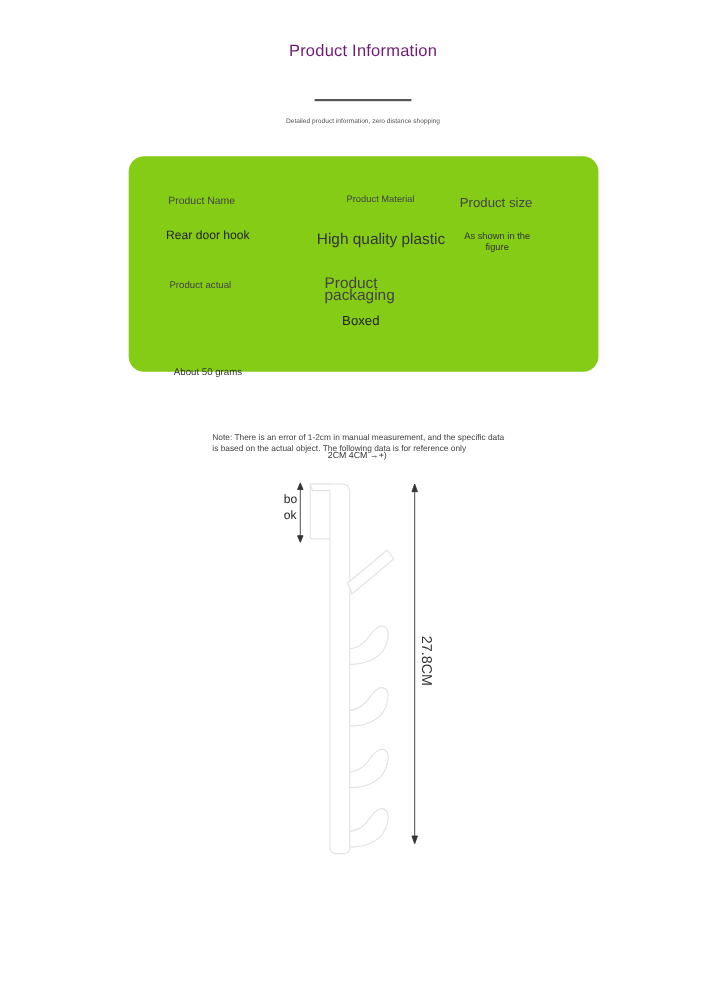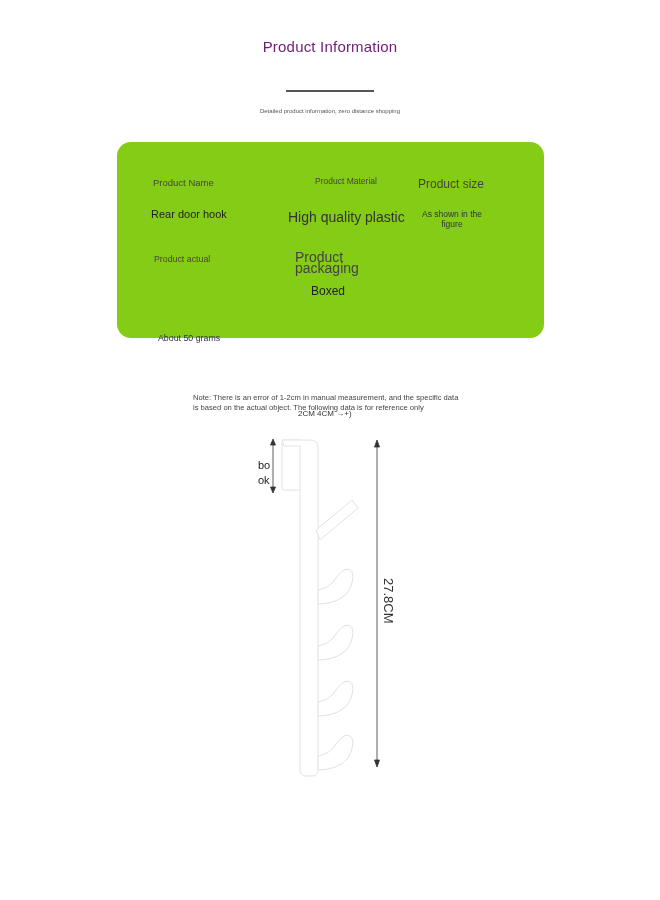--- a/index.html
+++ b/index.html
@@ -4,21 +4,21 @@
 <style>
   html, body { margin:0; padding:0; }
   body { width:660px; height:900px; background:#ffffff; position:relative; overflow:hidden; font-family:"Liberation Sans", sans-serif; color:#333; }
   .title { position:absolute; left:0; width:660px; top:38px; text-align:center; font-size:15px; color:#701a75; letter-spacing:0.2px; }
   .rule { position:absolute; left:286px; top:90px; width:88px; height:1.5px; background:#555; }
   .subtitle { position:absolute; left:0; width:660px; top:108px; text-align:center; font-size:6px; color:#555; }
   .card { position:absolute; left:117px; top:142px; width:427px; height:196px; background:#84cc16; border-radius:14px; }
   .lbl { position:absolute; color:#444; }
   .note { position:absolute; left:193px; top:353px; width:270px; font-size:7.6px; line-height:10px; color:#444;margin-top:40px; }
   .dim-top { position:absolute; left:270px; top:409px; font-size:8px; color:#333;margin-left:28px; }
-  .book { position:absolute; left:258px; top:458px; font-size:11px; line-height:15px; color:#222; }
+  .book { position:absolute; left:258px; top:447px; font-size:11px; line-height:15px; color:#222; }
   .height-label { position:absolute; left:372px; top:576px; font-size:13px; color:#333; transform:rotate(90deg); transform-origin:left top; white-space:nowrap; }
 </style>
 </head>
 <body>
 
 <div class="title">Product Information</div>
 <div class="rule"></div>
 <div class="subtitle">Detailed product information, zero distance shopping</div>
 
 <div class="card">

